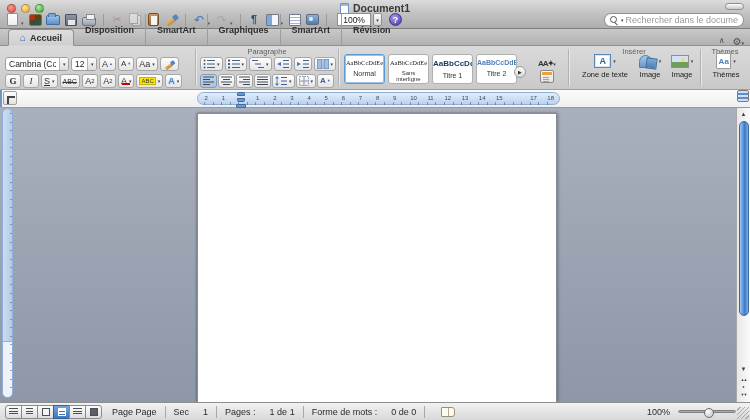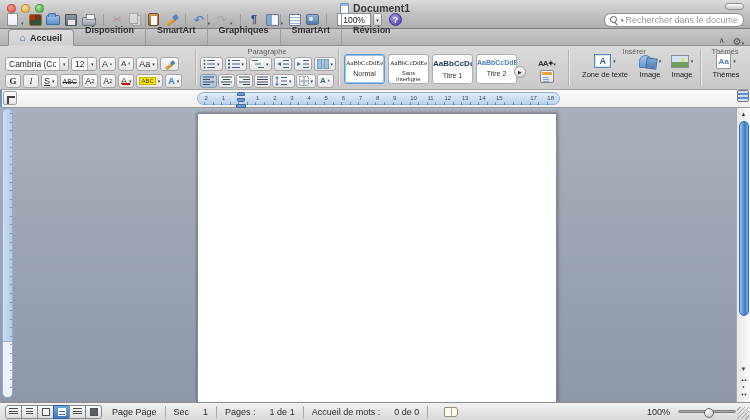--- a/index.html
+++ b/index.html
@@ -596,21 +596,21 @@
   <span>Page Page</span>
   <span class="ssep"></span>
   <span>Sec</span>
   <span style="width:14px;"></span>
   <span>1</span>
   <span class="ssep"></span>
   <span>Pages :</span>
   <span style="width:14px;"></span>
   <span>1 de 1</span>
   <span class="ssep"></span>
-  <span>Accueil de mots :</span>
+  <span>Forme de mots :</span>
   <span style="width:14px;"></span>
   <span>0 de 0</span>
   <span class="ssep"></span>
   <span id="spell-book"></span>
   <div id="zoomslider">
     <span>100%</span>
     <span id="ztrack">
         <span id="zthumb"></span>
       </span>
   </div>

